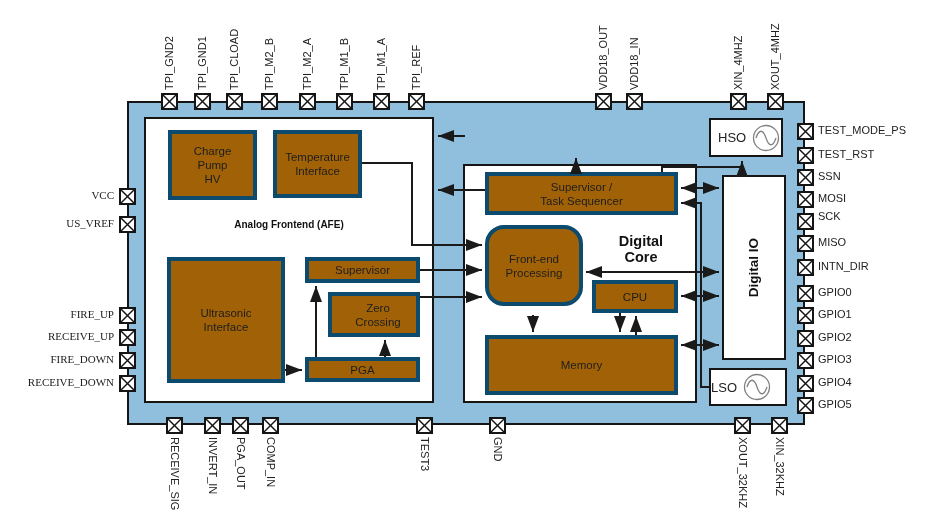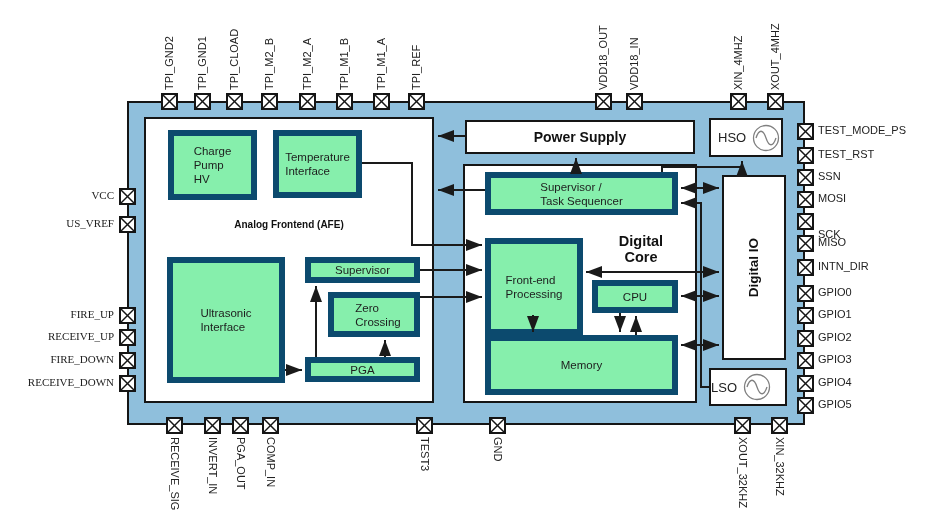--- a/index.html
+++ b/index.html
@@ -5,22 +5,22 @@
   html,body{margin:0;padding:0;background:#fff;}
   #canvas{position:relative;width:930px;height:532px;background:#fff;overflow:hidden;
           font-family:"Liberation Sans",sans-serif;color:#222;}
   .abs{position:absolute;}
   
   #chip{left:127px;top:101px;width:678px;height:324px;background:#8FBFDC;
         border:2px solid #151515;box-sizing:border-box;}
   
   .wbox{position:absolute;background:#fff;border:2px solid #151515;box-sizing:border-box;}
   
-  .block{position:absolute;background:#86efac;border:6px solid #0c4a6e;box-sizing:border-box;
-         display:flex;align-items:center;justify-content:center;
+  .block{position:absolute;background:#a16207;border:4px solid #0c4a6e;box-sizing:border-box;
+         display:flex;align-items:center;justify-content:center;text-align:center;
          font-size:11.5px;line-height:14px;white-space:pre-line;color:#1d1d1d;}
   .region-title{position:absolute;font-weight:bold;text-align:center;color:#111;white-space:pre-line;}
   #afe-title{left:144px;width:290px;top:219px;font-size:10px;text-align:center;}
   #dcore-title{left:586px;width:110px;top:233px;font-size:14.5px;line-height:16px;}
   #ps-box{left:465px;top:120px;width:230px;height:34px;display:flex;align-items:center;justify-content:center;}
   #ps-box span{font-weight:bold;font-size:14px;color:#111;}
   #afe-box{left:144px;top:117px;width:290px;height:286px;}
   #dcore-box{left:463px;top:164px;width:234px;height:239px;}
   #hso-box{left:709px;top:118px;width:74px;height:39px;display:flex;align-items:center;padding-left:7px;gap:5px;}
   #lso-box{left:709px;top:368px;width:78px;height:38px;display:flex;align-items:center;gap:5px;}
@@ -42,23 +42,20 @@
 </style>
 </head>
 <body>
 
 <div id="canvas">
 
   <div id="chip" class="abs"></div>
 
   <div id="afe-box" class="wbox"></div>
   <div id="dcore-box" class="wbox"></div>
-  <div id="ps-box" class="wbox">
-    <span>Power Supply</span>
-  </div>
   <div id="hso-box" class="wbox">
     <span class="osc-label">HSO</span>
     <svg class="osc-icon" width="30" height="30">
       <circle cx="15" cy="15" r="12.5"></circle>
       <path d="M 5 15 C 8 6, 12 6, 15 15 C 18 24, 22 24, 25 15"></path>
     </svg>
   </div>
   <div id="lso-box" class="wbox">
     <span class="osc-label">LSO</span>
     <svg class="osc-icon" width="30" height="30">
@@ -87,21 +84,21 @@
   <div class="block" style="left:305px;top:257px;width:115px;height:26px;">
     <span>Supervisor</span></div>
   <div class="block" style="left:328px;top:292px;width:92px;height:45px;padding-left:8px;">
     <span>Zero
 Crossing</span></div>
   <div class="block" style="left:305px;top:357px;width:115px;height:25px;">
     <span>PGA</span></div>
   <div class="block" style="left:485px;top:172px;width:193px;height:43px;">
     <span>Supervisor /
 Task Sequencer</span></div>
-  <div class="block" style="left:485px;top:238px;width:98px;height:97px;">
+  <div class="block" style="left:485px;top:225px;width:98px;height:81px;border-radius:19px;">
     <span>Front-end
 Processing</span></div>
   <div class="block" style="left:592px;top:280px;width:86px;height:33px;">
     <span>CPU</span></div>
   <div class="block" style="left:485px;top:335px;width:193px;height:60px;">
     <span>Memory</span></div>
 
   <svg id="wires" class="abs" width="930" height="532">
     <defs>
       <marker id="ah" markerWidth="8" markerHeight="6" refX="8" refY="3" orient="auto-start-reverse" markerUnits="strokeWidth">
@@ -307,21 +304,21 @@
           <rect x="1" y="1" width="15" height="15"></rect>
           <line x1="2" y1="2" x2="15" y2="15"></line>
           <line x1="15" y1="2" x2="2" y2="15"></line>
         </svg></div>
       <span class="pin-label right" style="left: 818px; top: 192px;">MOSI</span>
       <div class="pin" style="left: 796.5px; top: 212.5px;"><svg width="17" height="17">
           <rect x="1" y="1" width="15" height="15"></rect>
           <line x1="2" y1="2" x2="15" y2="15"></line>
           <line x1="15" y1="2" x2="2" y2="15"></line>
         </svg></div>
-      <span class="pin-label right" style="left: 818px; top: 228px;">SCK</span>
+      <span class="pin-label right" style="left: 818px; top: 210px;">SCK</span>
       <div class="pin" style="left: 796.5px; top: 234.5px;"><svg width="17" height="17">
           <rect x="1" y="1" width="15" height="15"></rect>
           <line x1="2" y1="2" x2="15" y2="15"></line>
           <line x1="15" y1="2" x2="2" y2="15"></line>
         </svg></div>
       <span class="pin-label right" style="left: 818px; top: 236px;">MISO</span>
       <div class="pin" style="left: 796.5px; top: 258.5px;"><svg width="17" height="17">
           <rect x="1" y="1" width="15" height="15"></rect>
           <line x1="2" y1="2" x2="15" y2="15"></line>
           <line x1="15" y1="2" x2="2" y2="15"></line>

